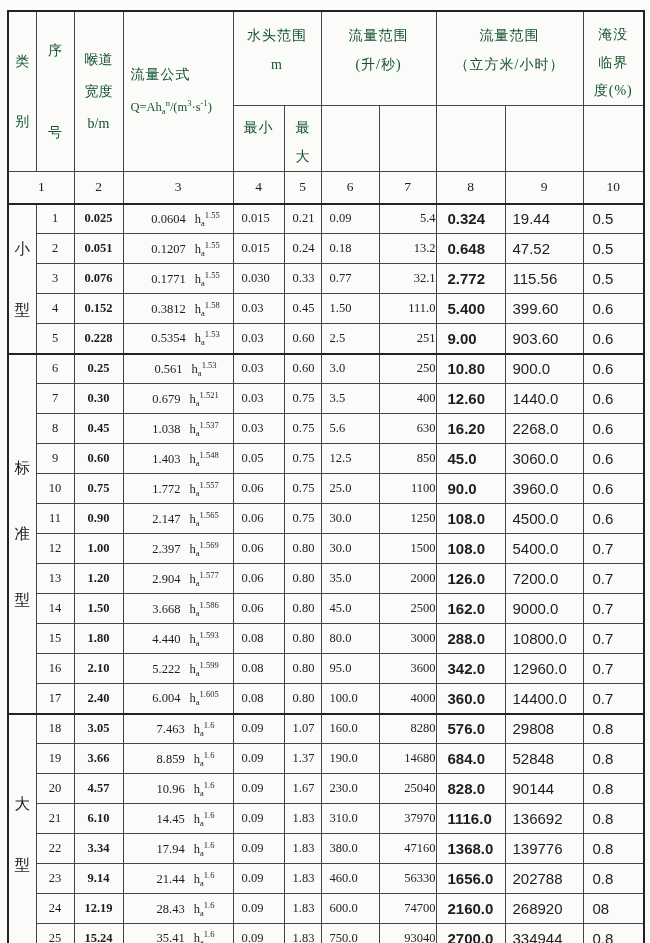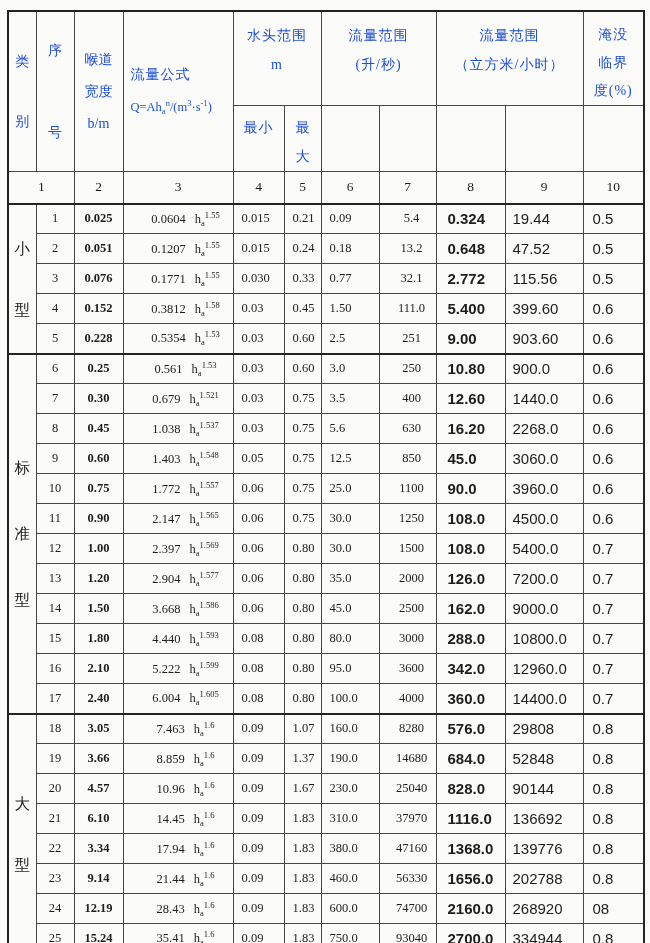--- a/index.html
+++ b/index.html
@@ -8,21 +8,21 @@
 
   table.main {
     position:absolute; left:7px; top:10px; width:636px;
     border-collapse:collapse; table-layout:fixed;
     border:2px solid #232323;
     background:#fbfbf9;
   }
   th, td { border:1px solid #474747; font-weight:normal; overflow:hidden; }
 
   
-  thead th { font-size:14px; color:#1d4ed8; }
+  thead th { font-size:14px; color:#14532d; }
   tr.hr1 th { height:84px; vertical-align:top; padding-top:9px; }
   tr.hr2 th { height:59px; vertical-align:top; padding-top:7px; }
   tr.idx td { height:32px; text-align:center; font-size:13.5px; border-bottom:2px solid #232323; }
   .vspan { vertical-align:middle !important; padding-top:0 !important; }
   .vcol { display:flex; flex-direction:column; align-items:center; }
   .vcol div { line-height:16px; }
   .gap-cat { row-gap:44px; }
   .gap-seq { row-gap:66px; }
   .hline { line-height:29px; text-align:center; letter-spacing:1px; }
   .hline3 { line-height:32px; text-align:center; }
@@ -39,21 +39,21 @@
   tbody tr.group-start td { border-top:2px solid #232323; }
   td.cat { vertical-align:middle; }
   .cat-inner { display:flex; flex-direction:column; align-items:center; font-size:15.5px; }
   .cat-inner div { line-height:17px; }
   .cg0 { row-gap:44px; } .cg1 { row-gap:49px; } .cg2 { row-gap:44px; }
   td.seq { text-align:center; }
   td.b   { text-align:center;font-weight:bold; }
   td.formula { text-align:center; }
   td.formula .coef { margin-right:9px;margin-left:15px; }
   td.hmin, td.hmax, td.lpsmin { text-align:left; padding-left:8px; }
-  td.lpsmax { text-align:center; padding-left:8px; }
+  td.lpsmax { text-align:right; padding-left:8px; }
   td.m3hmin, td.m3hmax, td.subm {
     font-family:"Liberation Sans", sans-serif; font-size:15px; text-align:left;
   }
   td.m3hmin { padding-left:11px;font-weight:bold; }
   td.m3hmax { padding-left:7px; }
   td.subm   { padding-left:9px; }
 </style>
 </head>
 <body>
 

